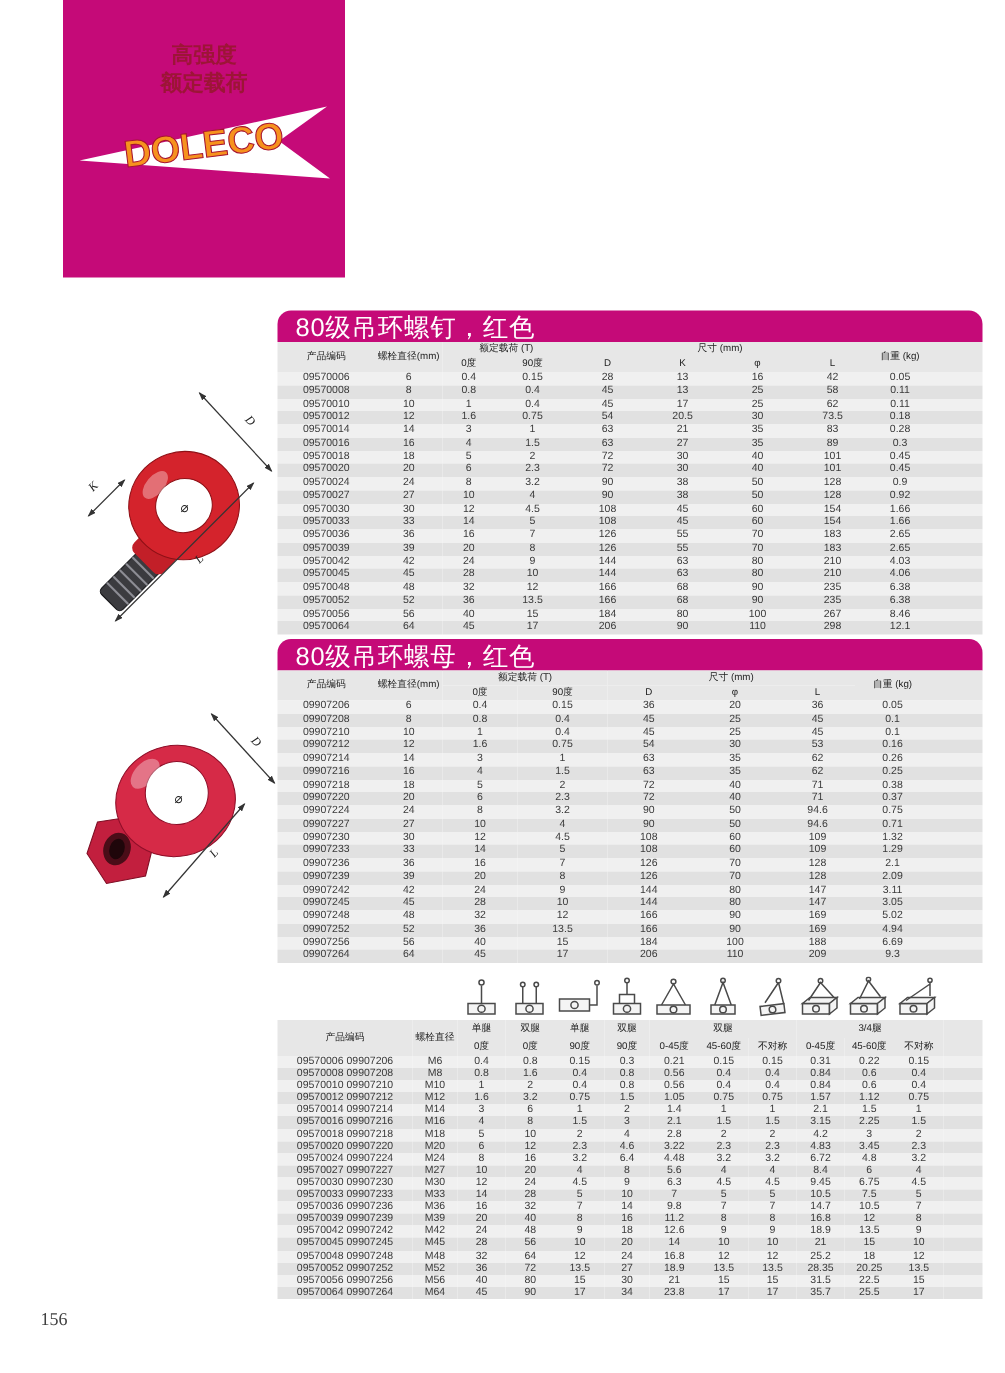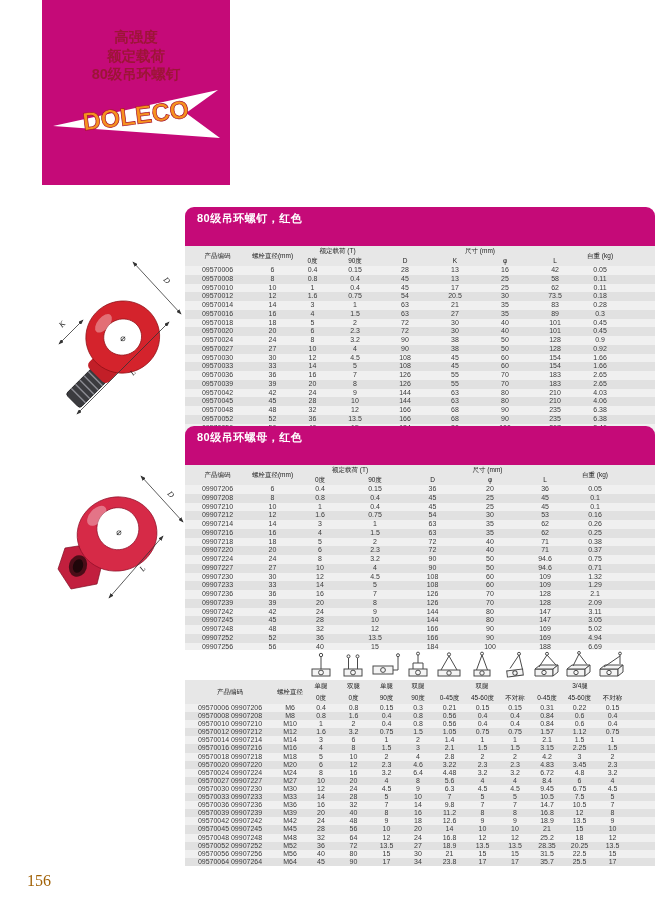--- a/index.html
+++ b/index.html
@@ -20,22 +20,22 @@
     background:var(--magenta);text-align:center;
   }
   .taglines{padding-top:28px;}
   .tagline{font-size:14.5px;line-height:18.5px;font-weight:bold;color:var(--tagline-red);}
   .logo{margin-top:3px;height:52px;}
   .logo-cn{color:#fff;font-size:22px;font-weight:bold;letter-spacing:9px;text-indent:9px;margin-top:2px;}
   
   .tblock{position:absolute;left:185px;width:470px;}
   #tbl1{top:207px;} #tbl2{top:426px;} #tbl3{top:650px;}
   .titlebar{
-    height:39px;line-height:23px;background:var(--magenta);color:#fff;
-    font-size:11px;font-weight:bold;padding-left:12px;letter-spacing:.5px;
+    height:21px;line-height:23px;background:var(--magenta);color:#fff;
+    font-size:17px;font-weight:normal;padding-left:12px;letter-spacing:.5px;
     border-radius:9px 9px 0 0;
   }
   table.cat{border-collapse:collapse;table-layout:fixed;width:470px;}
   table.cat th{
     font-weight:normal;font-size:6.5px;color:#222;text-align:center;
     white-space:nowrap;padding:0;height:10px;line-height:10px;background:#e7e7e7;overflow:visible;
   }
   table.cat td{
     font-size:7px;color:#3a3a3a;text-align:center;padding:0;
     height:8.75px;line-height:8.75px;white-space:nowrap;
@@ -49,31 +49,30 @@
   .sling-icon{position:absolute;bottom:2px;width:30px;height:27px;display:block;}
   .sling-icon svg{display:block;width:30px;height:27px;}
   
   #eyebolt-fig{position:absolute;left:45px;top:242px;}
   #eyenut-fig{position:absolute;left:45px;top:462px;}
   .dim{stroke:#333;stroke-width:.8;}
   .dimlabel{font-size:8px;font-style:italic;fill:#222;font-family:"Liberation Serif",serif;}
   
   #page-num{
     position:absolute;left:27px;top:872px;
-    font-family:"Liberation Serif",serif;font-size:16px;color:#a16207;
+    font-family:"Liberation Serif",serif;font-size:12px;color:#404040;
   }
 </style>
 </head>
 <body>
 
 <div id="brand">
   <div class="taglines">
     <div class="tagline">高强度</div>
     <div class="tagline">额定载荷</div>
-    <div class="tagline">80级吊环螺钉</div>
   </div>
   <div class="logo">
     <svg width="180" height="52" viewBox="0 0 180 52">
       <polygon points="7,39 172,3 140,26 174,51" fill="#ffffff"></polygon>
       <text x="90" y="37" text-anchor="middle" font-size="25" font-weight="bold" font-family="Liberation Sans, sans-serif" fill="#f6921e" stroke="#a51230" stroke-width="0.7" transform="rotate(-7 90 30)">DOLECO</text>
     </svg>
   </div>
 </div>
 
 <svg id="eyebolt-fig" width="140" height="185" viewBox="0 0 140 185">

